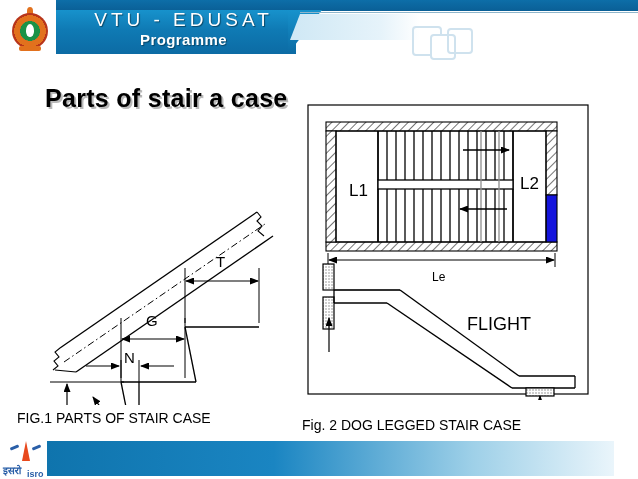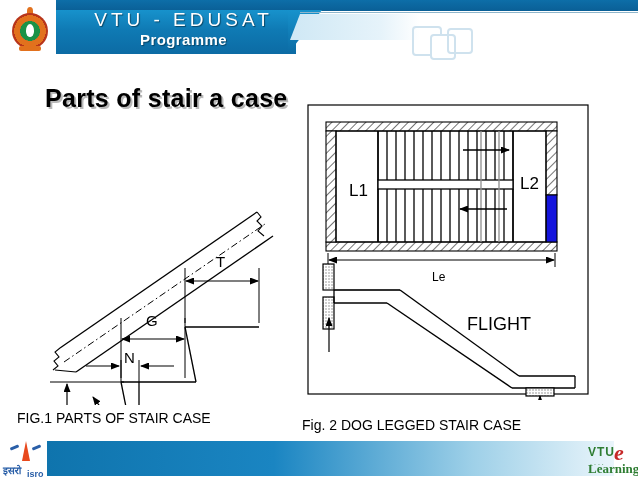--- a/index.html
+++ b/index.html
@@ -306,19 +306,13 @@
   <div class="ft-bar"></div>
 
   <div class="isro">
     <div class="isro-d1"></div>
     <div class="isro-d2"></div>
     <div class="isro-arrow"></div>
     <div class="isro-t1">इसरो</div>
     <div class="isro-t2">isro</div>
   </div>
 
-  <div class="vtul">
-    <div class="vtul-v">VTU</div>
-    <div class="vtul-e">e</div>
-    <div class="vtul-dots">....</div>
-    <div class="vtul-l">Learning</div>
-  </div>
 </div>
 
 </body></html>

